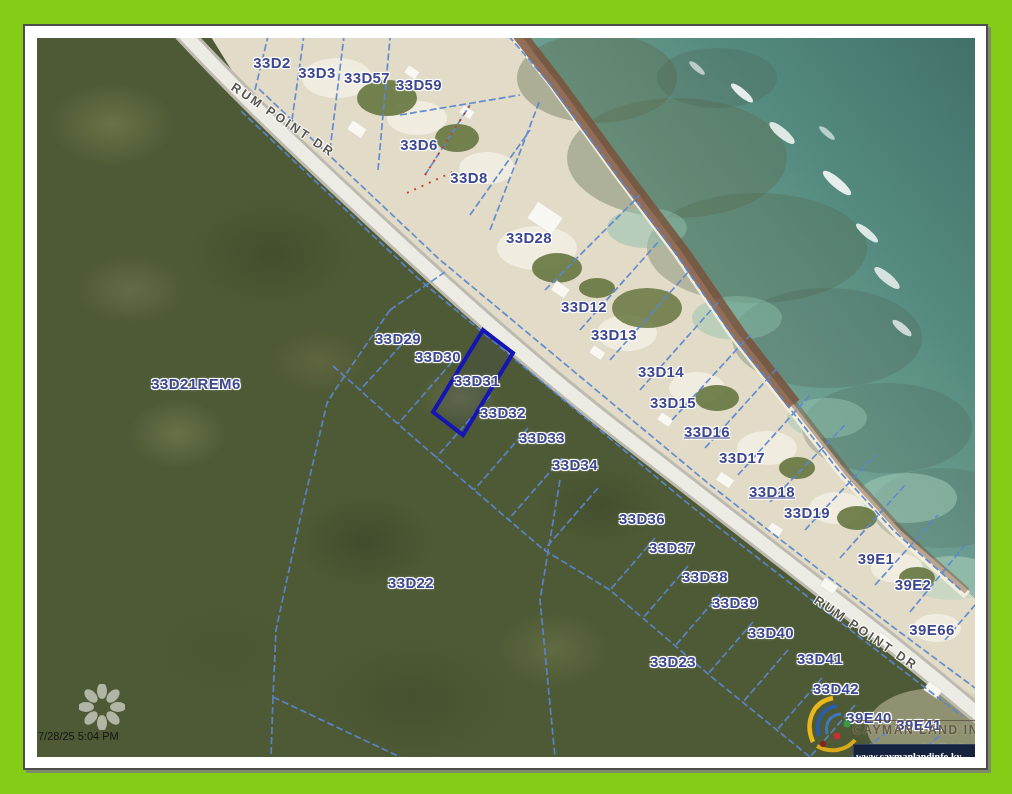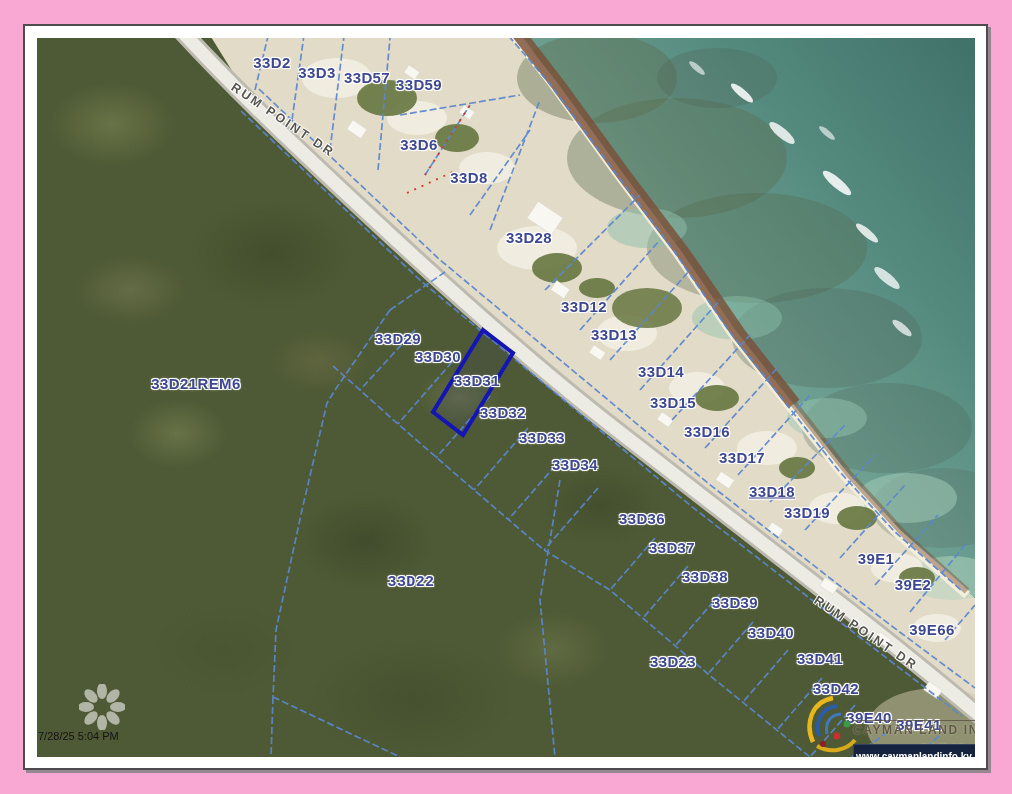--- a/index.html
+++ b/index.html
@@ -1,16 +1,16 @@
 <!DOCTYPE html>
 <html><head>
 <meta charset="utf-8">
 <style>
   html,body{margin:0;padding:0;background:#ffffff;}
-  .page{position:relative;width:1012px;height:794px;background:#f9a8d4;overflow:hidden;
+  .page{position:relative;width:1012px;height:794px;background:#84cc16;overflow:hidden;
         font-family:"Liberation Sans",sans-serif;}
   .frame{position:absolute;left:23px;top:24px;width:961px;height:742px;
          border:2px solid #4d4d4d;box-shadow:3px 3px 0 rgba(125,125,125,.8);background:#fff;}
   .map{position:absolute;left:37px;top:38px;width:938px;height:719px;overflow:hidden;
        background-color:#4e5a35;
        background-image:
         radial-gradient(90px 60px at 8% 12%, rgba(125,135,85,.55), transparent 70%),
         radial-gradient(120px 80px at 25% 30%, rgba(60,70,40,.6), transparent 70%),
         radial-gradient(70px 50px at 15% 55%, rgba(140,150,100,.4), transparent 70%),
         radial-gradient(100px 70px at 35% 70%, rgba(55,65,38,.55), transparent 70%),
@@ -34,21 +34,21 @@
           font-family:"DejaVu Sans",sans-serif;font-size:50px;letter-spacing:3px;
           color:rgba(247,247,245,.55);}
   .cireba-flower{position:absolute;left:42px;top:646px;z-index:3;}
   .timestamp{position:absolute;left:1px;top:692px;z-index:4;font-size:11px;color:#141414;}
   .cli{position:absolute;left:766px;top:654px;width:174px;height:66px;z-index:5;}
   .cli-swoosh{position:absolute;left:0;top:4px;}
   .cli-right{position:absolute;left:50px;top:28px;width:124px;}
   .cli-line{border-top:1px solid rgba(85,78,62,.75);margin-bottom:2px;}
   .cli-title{font-weight:bold;font-size:12px;letter-spacing:1.6px;color:rgba(90,80,60,.9);
              white-space:nowrap;text-shadow:0 0 2px rgba(255,255,255,.45);}
-  .cli-bar{margin-top:7px;background:#16233f;border:1px solid #31415f;padding:1px 2px;width:118px;}
+  .cli-bar{margin-top:7px;background:#16233f;border:1px solid #31415f;padding:1px 2px;width:118px;font-family:Liberation Serif, serif;}
   .cli-url{font-weight:bold;font-size:10px;color:#ffffff;white-space:nowrap;}
 </style>
 </head>
 <body>
 
 <div class="page">
   <div class="frame"></div>
 
   <div class="map">
 
@@ -202,42 +202,42 @@
         <span class="plabel" style="left: 280px; top: 34px;">33D3</span>
         <span class="plabel" style="left: 330px; top: 39px;">33D57</span>
         <span class="plabel" style="left: 382px; top: 46px;">33D59</span>
         <span class="plabel" style="left: 382px; top: 106px;">33D6</span>
         <span class="plabel" style="left: 432px; top: 139px;">33D8</span>
         <span class="plabel" style="left: 492px; top: 199px;">33D28</span>
         <span class="plabel" style="left: 547px; top: 268px;">33D12</span>
         <span class="plabel" style="left: 577px; top: 296px;">33D13</span>
         <span class="plabel" style="left: 606px; top: 333px; margin-left: 18px;">33D14</span>
         <span class="plabel" style="left: 636px; top: 364px;">33D15</span>
-        <span class="plabel" style="left: 670px; top: 393px;">33D16</span>
+        <span class="plabel" style="left: 670px; top: 393px; text-decoration: underline;">33D16</span>
         <span class="plabel" style="left: 705px; top: 419px;">33D17</span>
         <span class="plabel" style="left: 735px; top: 453px; text-decoration: underline;">33D18</span>
         <span class="plabel" style="left: 770px; top: 474px;">33D19</span>
         <span class="plabel" style="left: 839px; top: 520px;">39E1</span>
         <span class="plabel" style="left: 876px; top: 546px;">39E2</span>
         <span class="plabel" style="left: 895px; top: 591px;">39E66</span>
         <span class="plabel" style="left: 159px; top: 345px;">33D21REM6</span>
         <span class="plabel" style="left: 361px; top: 300px;">33D29</span>
         <span class="plabel" style="left: 401px; top: 318px;">33D30</span>
         <span class="plabel" style="left: 440px; top: 342px;">33D31</span>
         <span class="plabel" style="left: 466px; top: 374px;">33D32</span>
         <span class="plabel" style="left: 505px; top: 399px;">33D33</span>
         <span class="plabel" style="left: 538px; top: 426px;">33D34</span>
         <span class="plabel" style="left: 605px; top: 480px;">33D36</span>
         <span class="plabel" style="left: 635px; top: 509px;">33D37</span>
         <span class="plabel" style="left: 668px; top: 538px;">33D38</span>
         <span class="plabel" style="left: 698px; top: 564px;">33D39</span>
         <span class="plabel" style="left: 734px; top: 594px;">33D40</span>
         <span class="plabel" style="left: 771px; top: 620px; padding-left: 24px;">33D41</span>
         <span class="plabel" style="left: 799px; top: 650px;">33D42</span>
-        <span class="plabel" style="left: 374px; top: 544px; font-family: Liberation Mono, monospace;">33D22</span>
+        <span class="plabel" style="left: 374px; top: 544px;">33D22</span>
         <span class="plabel" style="left: 623px; top: 623px; padding-left: 26px;">33D23</span>
         <span class="plabel" style="left: 276px; top: 700px; margin-top: 33px;">34A4</span>
         <span class="plabel" style="left: 832px; top: 679px;">39E40</span>
         <span class="plabel" style="left: 882px; top: 686px;">39E41</span>
         <span class="plabel" style="left: 906px; top: 711px;">39E42</span>
         <span class="roadlabel" style="left: 246px; top: 82px; transform: translate(-50%, -50%) rotate(34deg);">RUM POINT DR</span>
         <span class="roadlabel" style="left: 829px; top: 595px; transform: translate(-50%, -50%) rotate(34deg);">RUM POINT DR</span>
       </div>
 
     <svg class="cireba-flower" width="46" height="46" viewBox="0 0 46 46">

